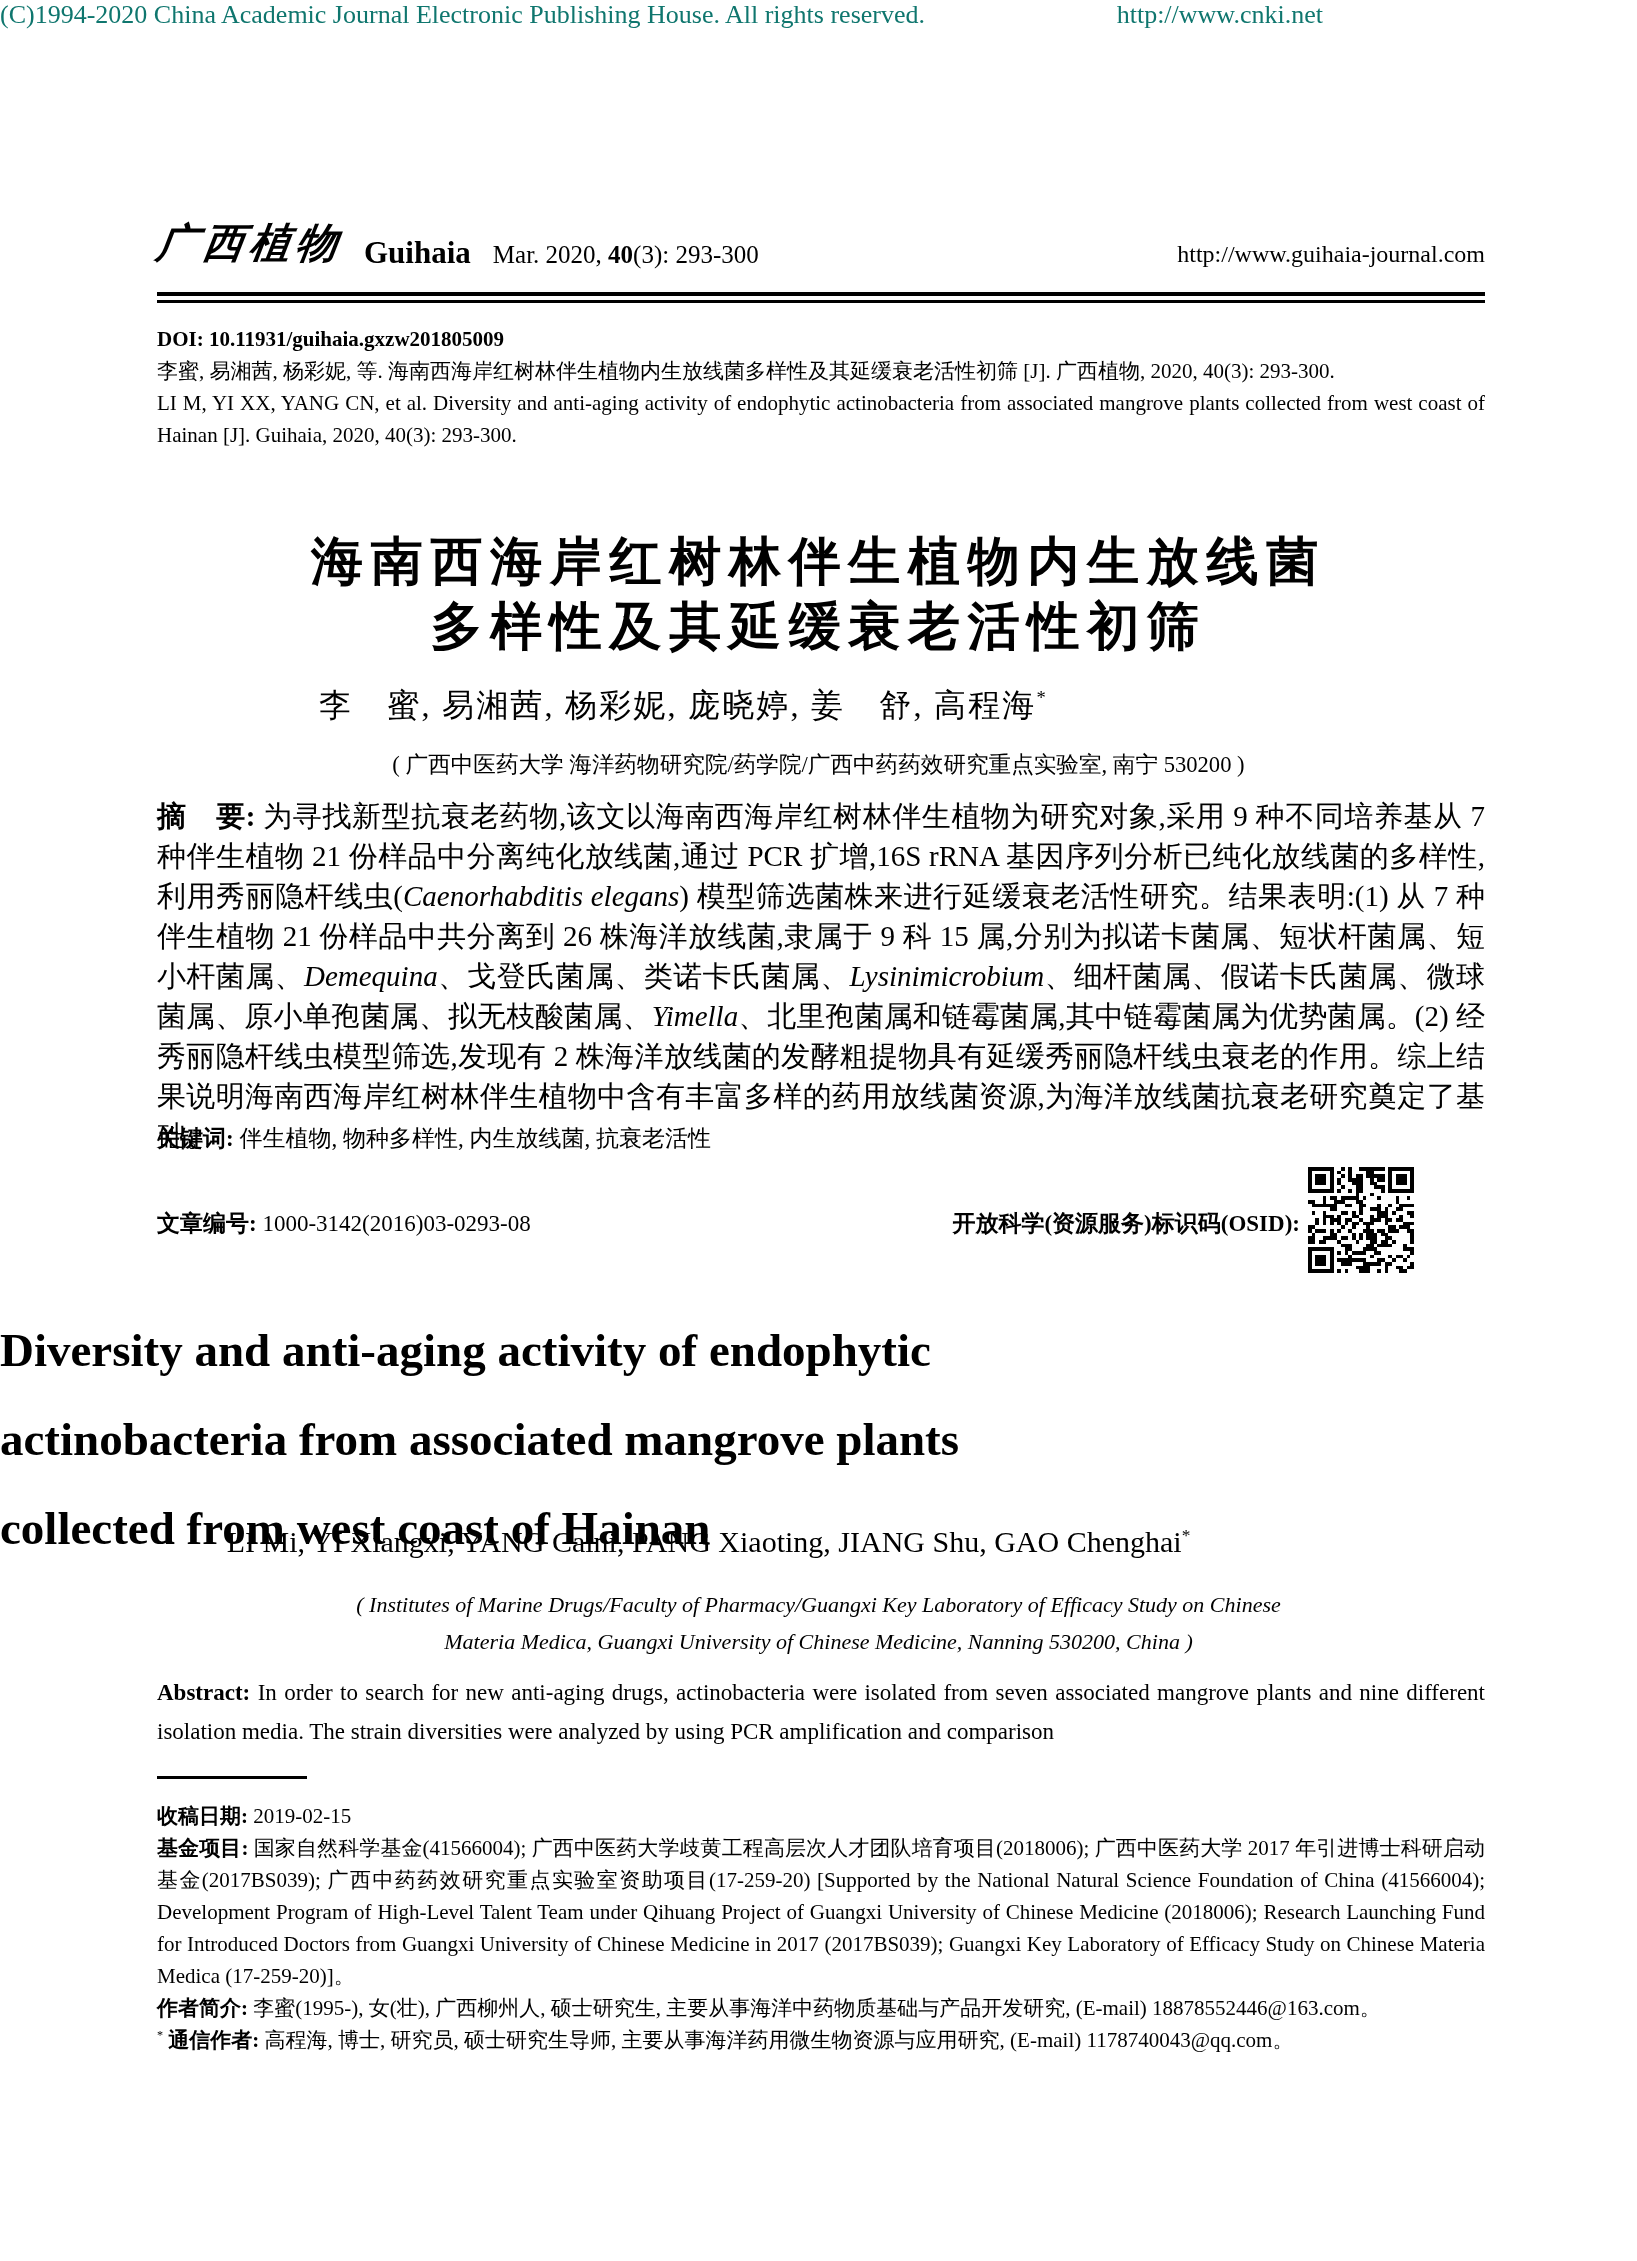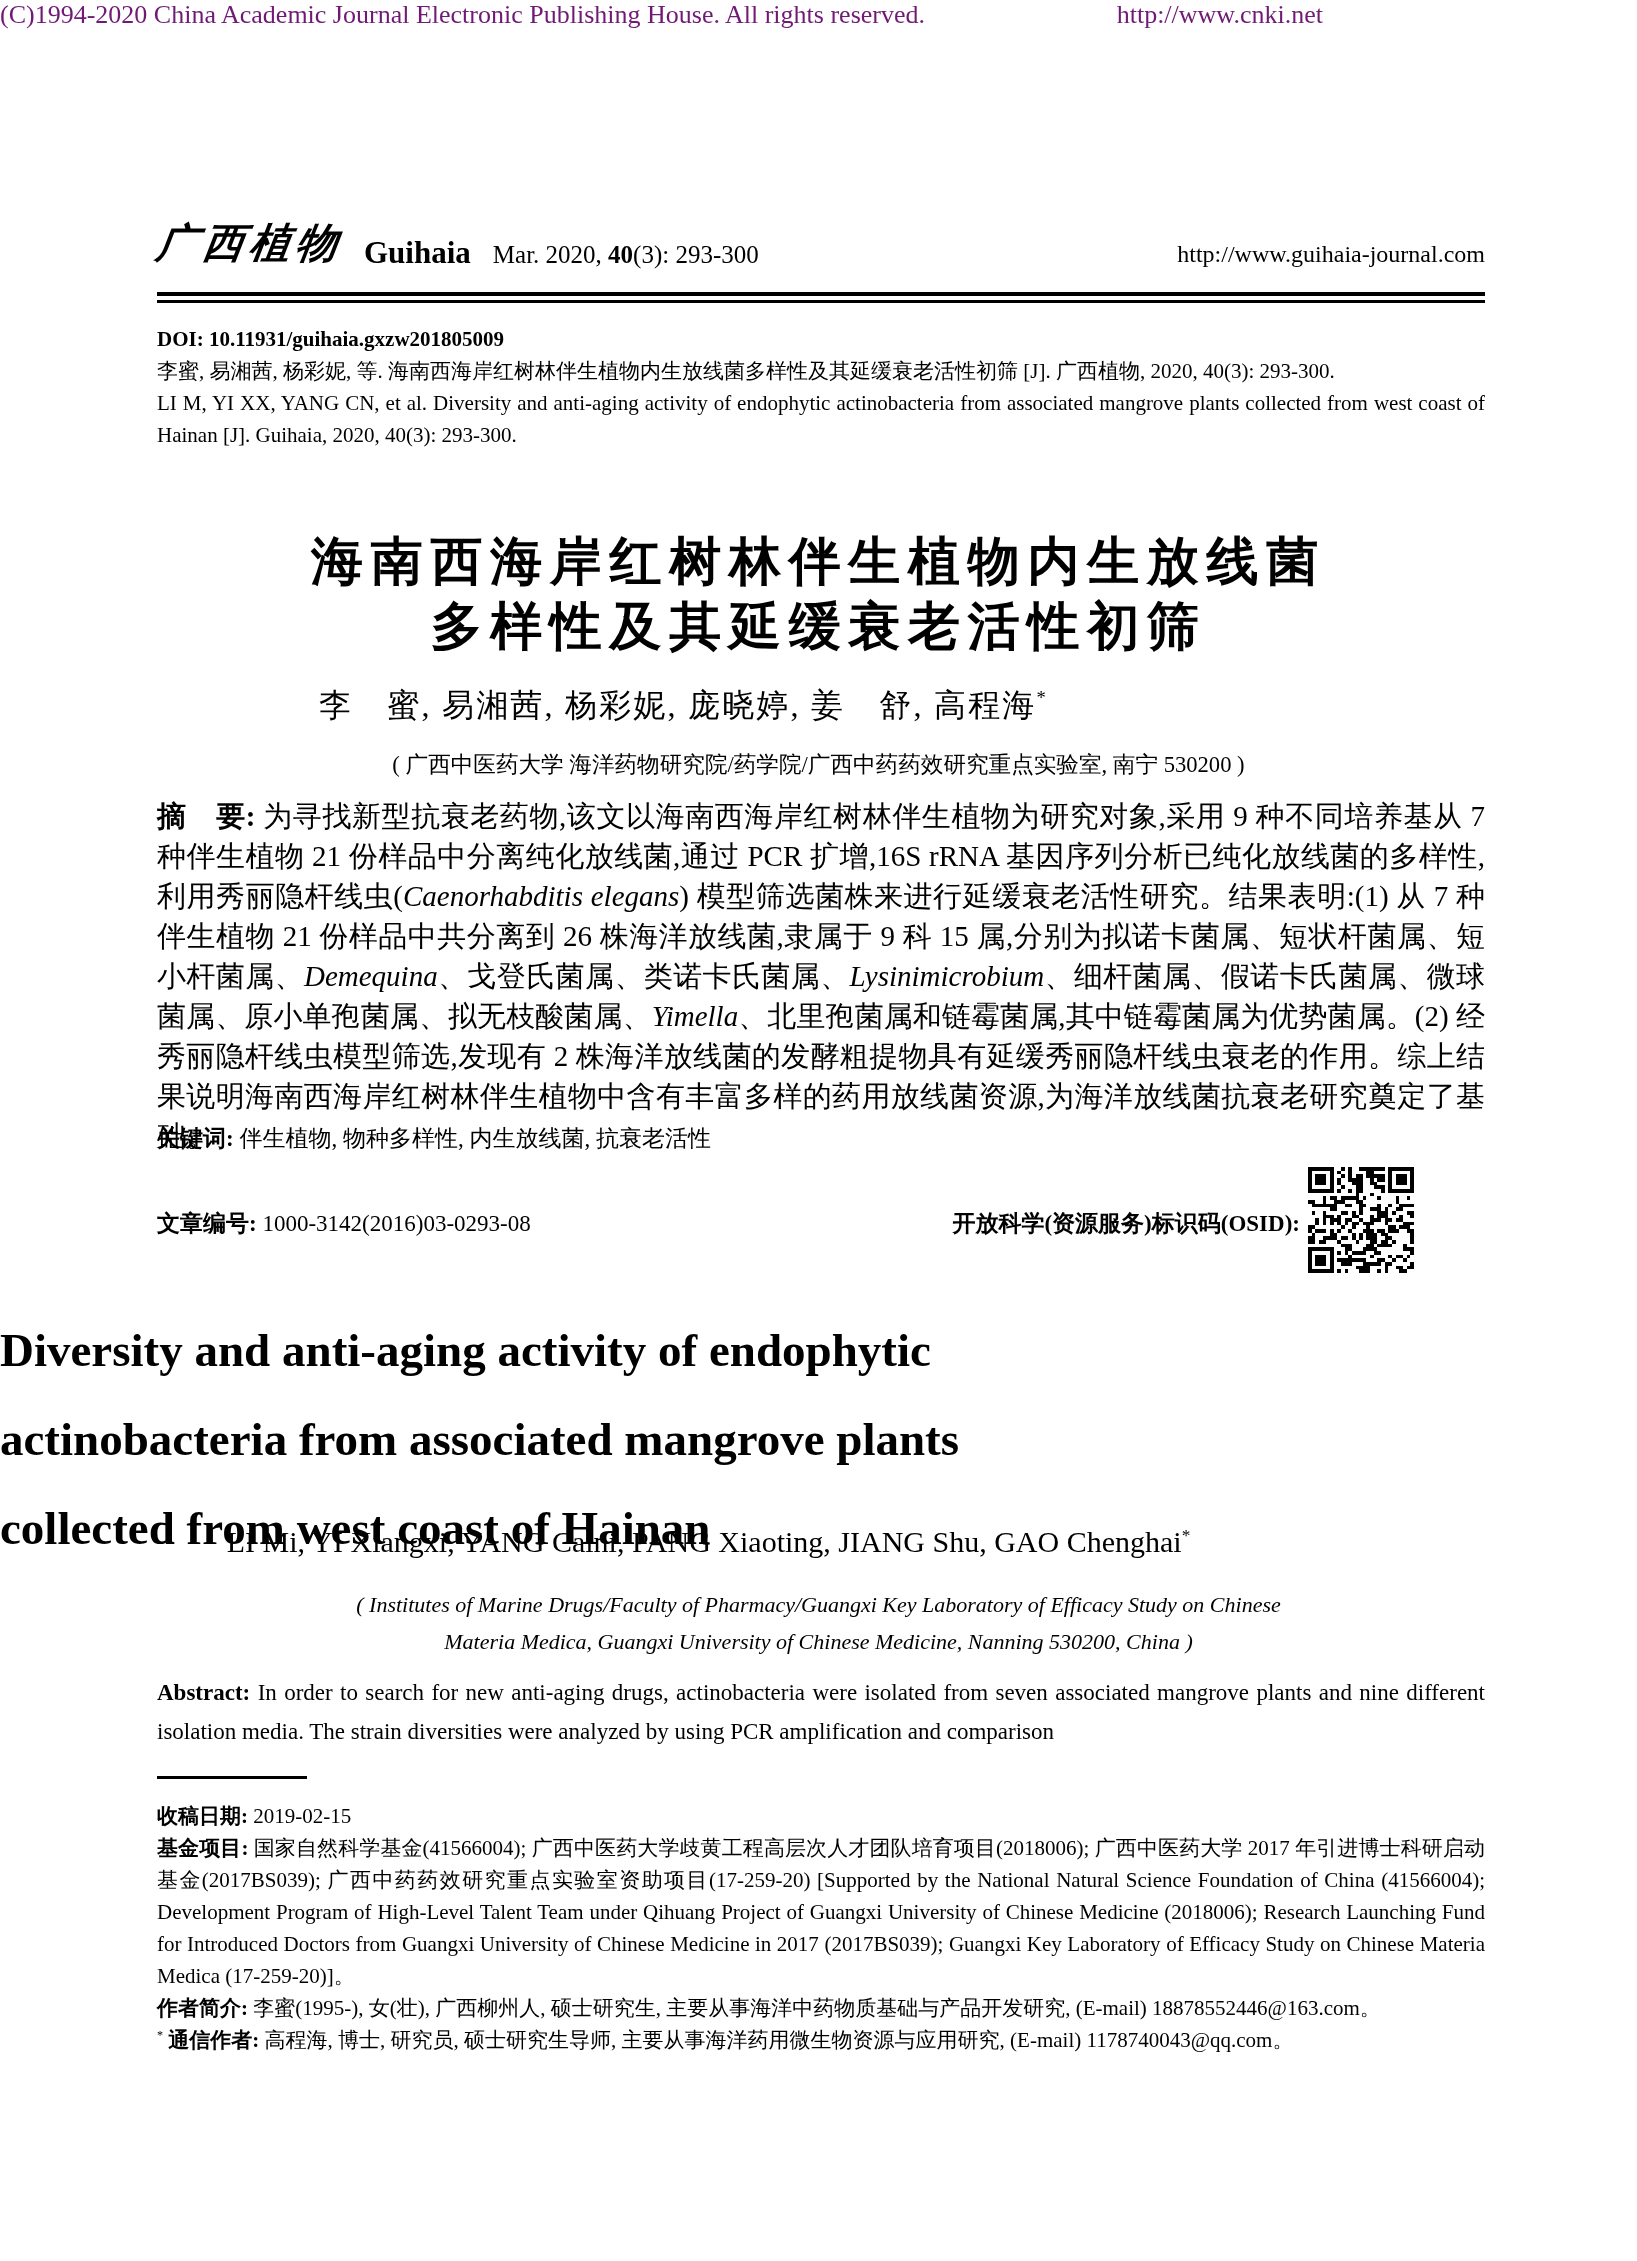--- a/index.html
+++ b/index.html
@@ -42,21 +42,21 @@
   .title-en{top:1306px;left:0;width:1296px;font-size:47px;font-weight:bold;line-height:89px;}
   .authors-en{top:1525px;left:0;width:1417px;text-align:center;font-size:30px;}
   .affil-en{top:1586px;left:0;width:1637px;text-align:center;font-size:22px;font-style:italic;line-height:37px;}
   .abstract-en{top:1673px;font-size:23px;line-height:39px;text-align:justify;}
 
   
   .footrule{top:1776px;width:150px;height:2.8px;background:#000;}
   .footer{top:1800px;font-size:21px;line-height:32px;text-align:justify;}
   .footer p{margin:0;}
   .watermark{top:2027px;left:162px;width:1323px;display:flex;justify-content:space-between;
-             font-size:26px;color:#701a75;white-space:nowrap;pointer-events:none;}
+             font-size:26px;color:#0f766e;white-space:nowrap;pointer-events:none;}
 </style>
 </head>
 <body>
 
 <div class="page">
 
   <div class="abs header">
     <span class="logo">广西植物</span>
     <span class="jname">Guihaia</span>
     <span class="issue"><span>Mar. 2020, </span><span class="bd">40</span><span>(3): 293-300</span></span>

